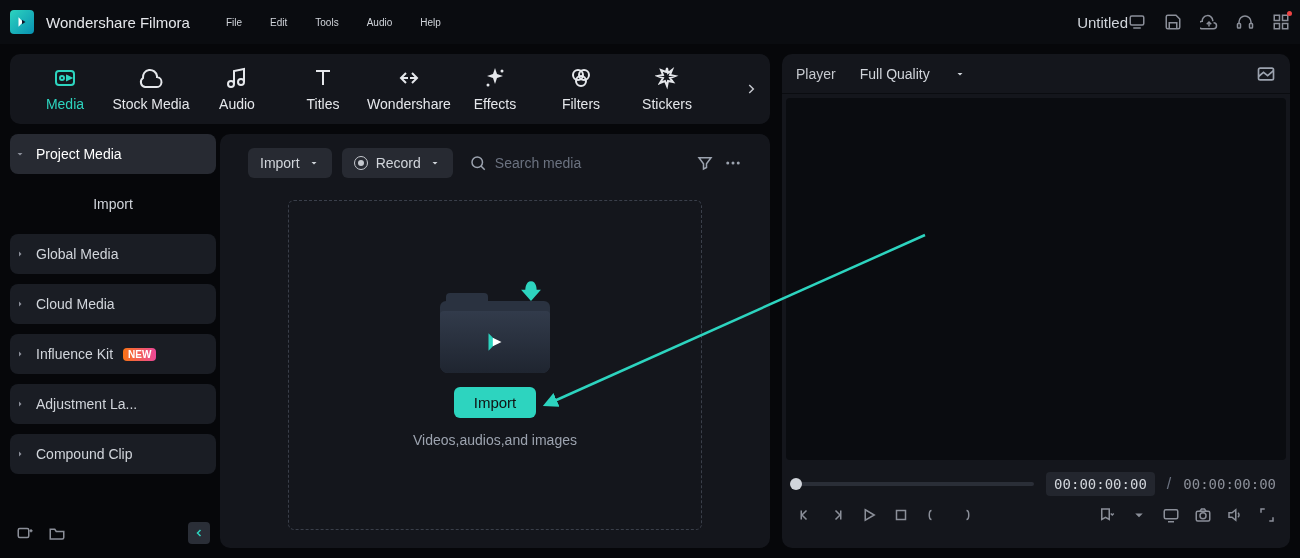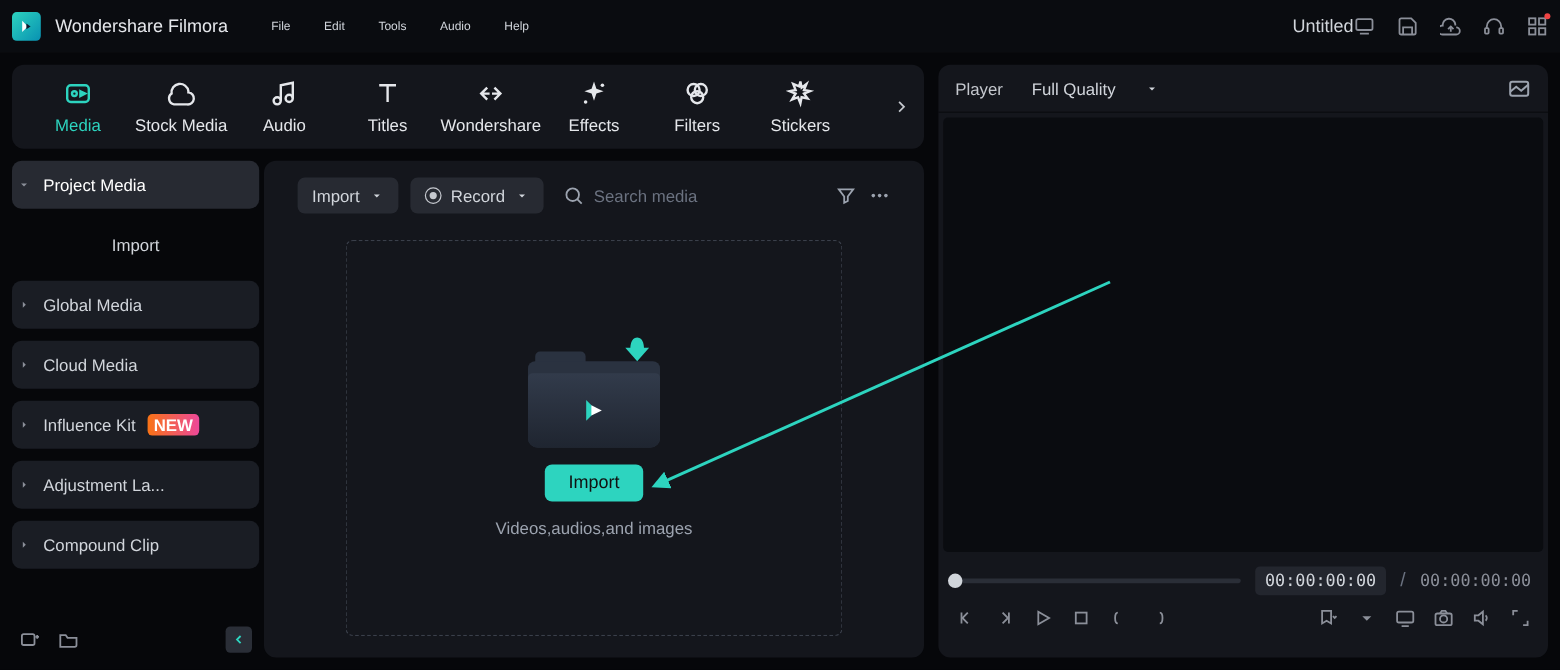--- a/index.html
+++ b/index.html
@@ -19,21 +19,21 @@
 .tab { display:flex; flex-direction:column; align-items:center; justify-content:center; cursor:pointer; gap:6px; font-size:14px; color:#e5e7eb; width:86px; }
 .tab.active { color:#2dd4bf; }
 .tab-icon { width:24px; height:24px; }
 .tab-scroll { margin-left:auto; color:#c5c8ce; cursor:pointer; }
 .workspace { flex:1; display:flex; gap:0; }
 .sidebar { width:210px; display:flex; flex-direction:column; padding-right:4px; }
 .side-item { height:40px; border-radius:8px; display:flex; align-items:center; padding:0 4px; gap:10px; cursor:pointer; font-size:14px; margin-bottom:10px; background:#1a1d24; color:#d1d5db; }
 .side-item.active { background:#272a32; color:#fff; font-weight:500; }
 .side-item.plain { background:transparent; justify-content:center; }
 .caret { width:12px; color:#8b8f99; }
-.badge-new { font-size:14px; padding:1px 5px; border-radius:4px; background:linear-gradient(90deg,#f97316,#ec4899); color:#fff; font-weight:600; }
+.badge-new { font-size:10px; padding:1px 5px; border-radius:4px; background:linear-gradient(90deg,#f97316,#ec4899); color:#fff; font-weight:600; }
 .side-foot { margin-top:auto; display:flex; align-items:center; gap:14px; padding:4px 6px; }
 .sf-icon { width:18px; height:18px; color:#8b8f99; cursor:pointer; }
 .sf-back { margin-left:auto; width:22px; height:22px; border-radius:4px; background:#2a2e37; display:flex; align-items:center; justify-content:center; color:#2dd4bf; cursor:pointer; }
 .content { flex:1; background:#14161c; border-radius:10px; display:flex; flex-direction:column; padding:10px 28px; }
 .toolbar { display:flex; align-items:center; gap:10px; height:38px; }
 .pill { height:30px; border-radius:6px; background:#272a32; display:flex; align-items:center; padding:0 12px; gap:8px; cursor:pointer; font-size:14px; color:#d1d5db; }
 .rec-dot { width:14px; height:14px; border:1.5px solid #c5c8ce; border-radius:50%; display:flex; align-items:center; justify-content:center; }
 .rec-dot::after { content:""; width:6px; height:6px; border-radius:50%; background:#c5c8ce; }
 .search-wrap { flex:1; display:flex; align-items:center; gap:8px; padding-left:6px; }
 .search-input { flex:1; background:transparent; border:none; outline:none; color:#c5c8ce; font-size:14px; }

